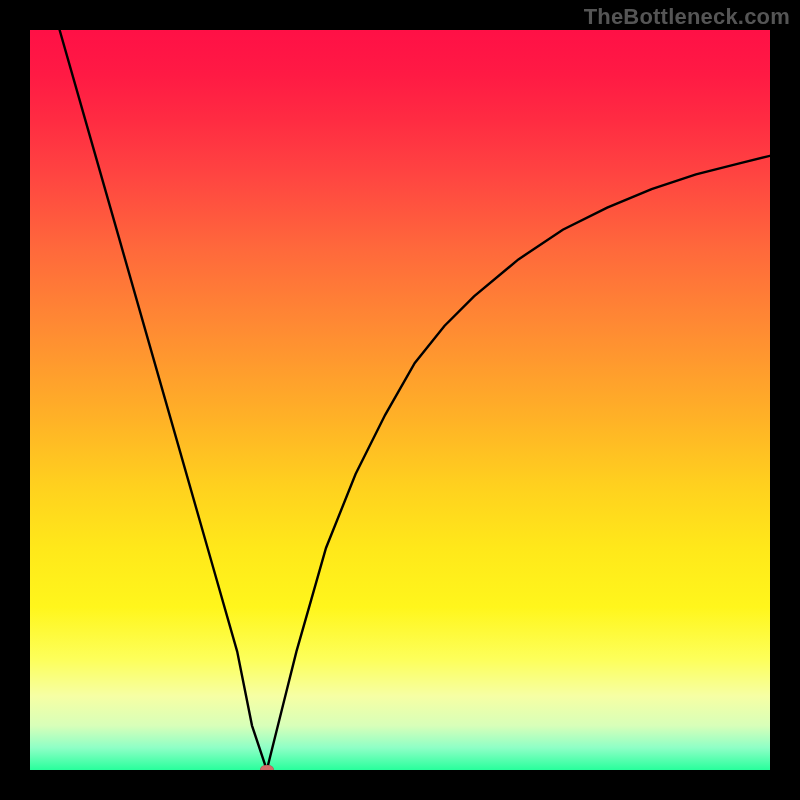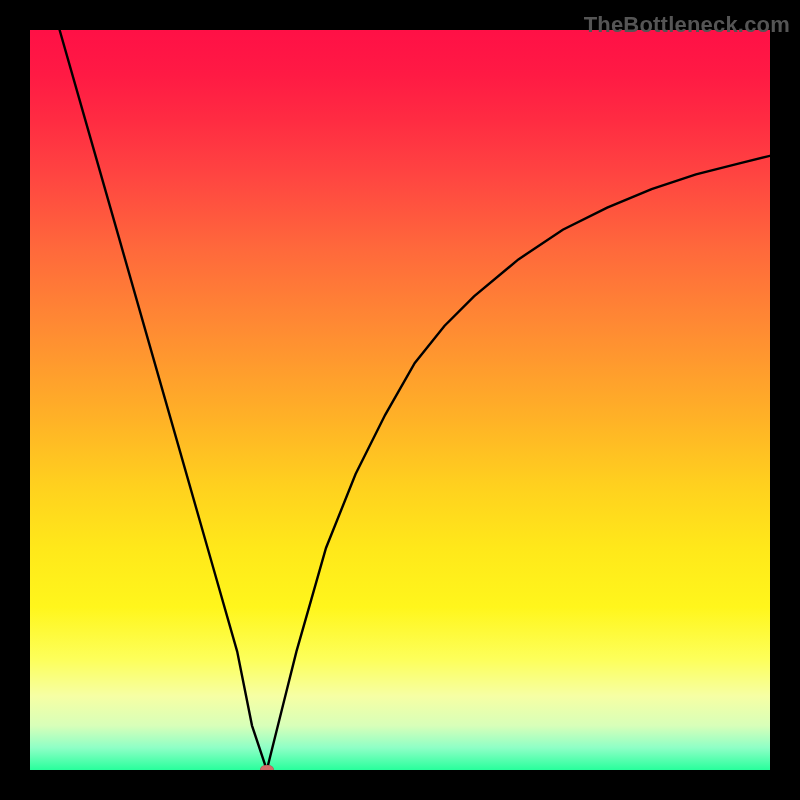--- a/index.html
+++ b/index.html
@@ -12,21 +12,21 @@
     font-family: Arial, Helvetica, sans-serif;
   }
   .frame {
     position: relative;
     width: 800px;
     height: 800px;
     background: #000;
   }
   .watermark {
     position: absolute;
-    top: 12px;
+    top: 4px;
     right: 10px;
     color: #555;
     font-size: 22px;
     font-weight: 600;
     letter-spacing: 0.2px;
     z-index: 20;
   }
   .plot-area {
     position: absolute;
     left: 30px;

